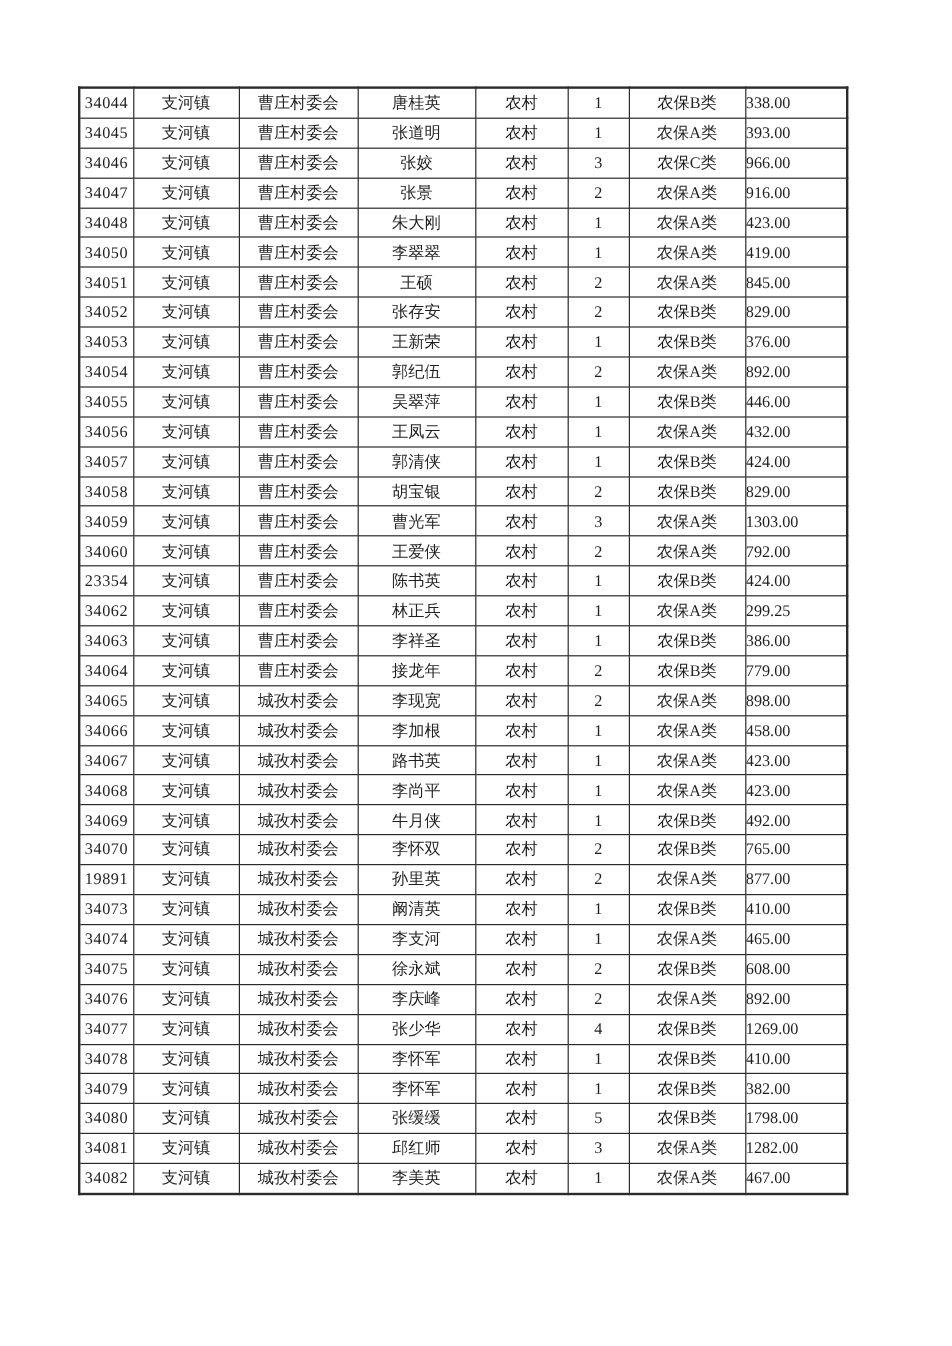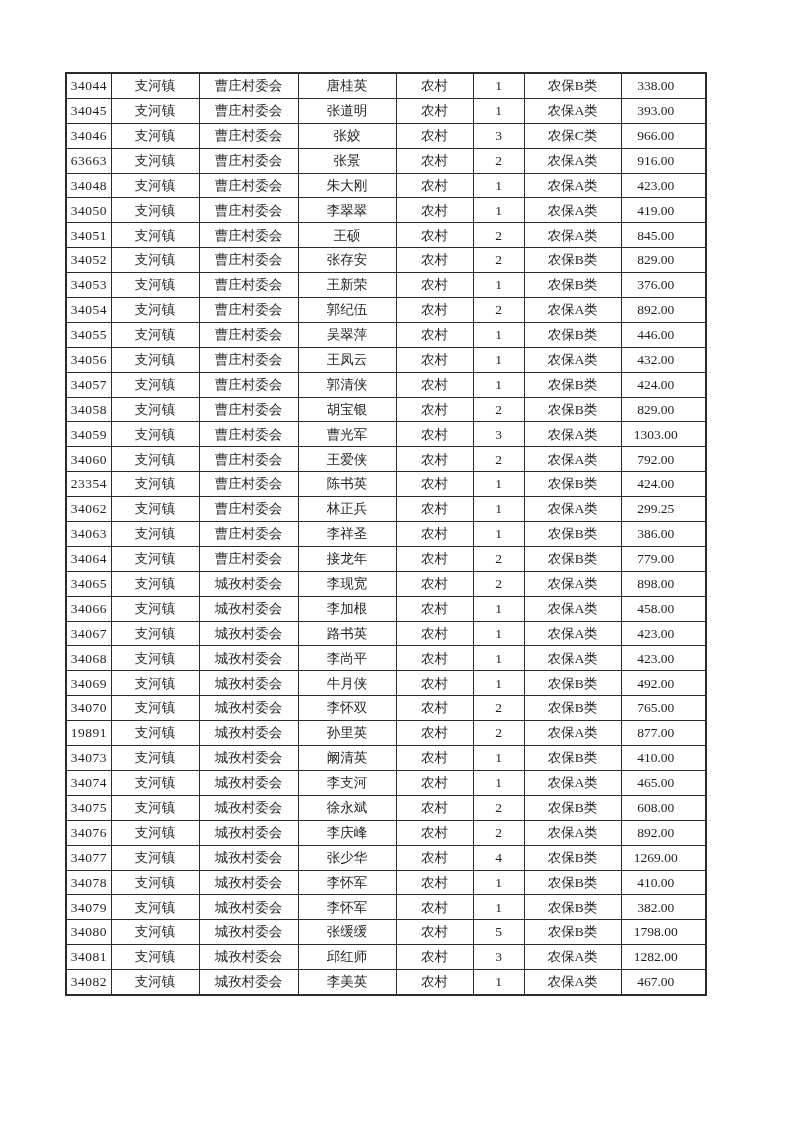--- a/index.html
+++ b/index.html
@@ -30,21 +30,21 @@
     height: 23.9px;
     padding: 0;
     font-size: 13.5px;
     line-height: 1;
     text-align: center;
     vertical-align: middle;
     white-space: nowrap;
     overflow: hidden;
   }
   table.roster td.col-amount {
-    text-align: center;
+    text-align: left;
     padding-right: 15px;
     font-family: "Liberation Serif", "DejaVu Serif", serif;
   }
   table.roster td.col-id {
     letter-spacing: 0.5px;
   }
 </style>
 </head>
 <body>
 
@@ -85,21 +85,21 @@
           <td class="col-id">34046</td>
           <td class="col-town">支河镇</td>
           <td class="col-village">曹庄村委会</td>
           <td class="col-name">张姣</td>
           <td class="col-category">农村</td>
           <td class="col-count">3</td>
           <td class="col-insurance">农保C类</td>
           <td class="col-amount">966.00</td>
         </tr>
         <tr>
-          <td class="col-id">63663</td>
+          <td class="col-id">34047</td>
           <td class="col-town">支河镇</td>
           <td class="col-village">曹庄村委会</td>
           <td class="col-name">张景</td>
           <td class="col-category">农村</td>
           <td class="col-count">2</td>
           <td class="col-insurance">农保A类</td>
           <td class="col-amount">916.00</td>
         </tr>
         <tr>
           <td class="col-id">34048</td>

